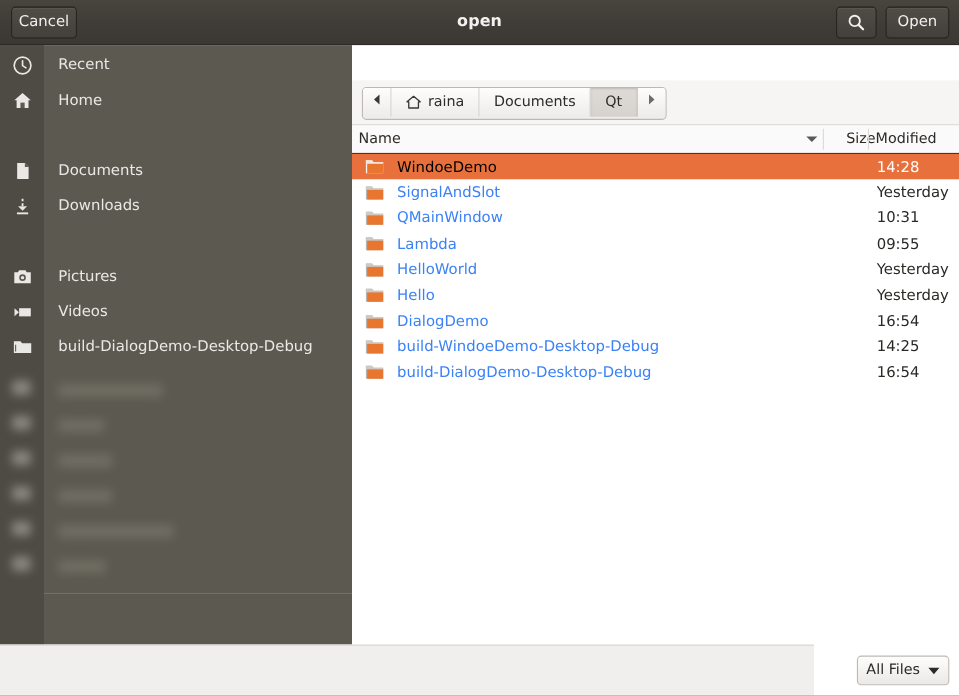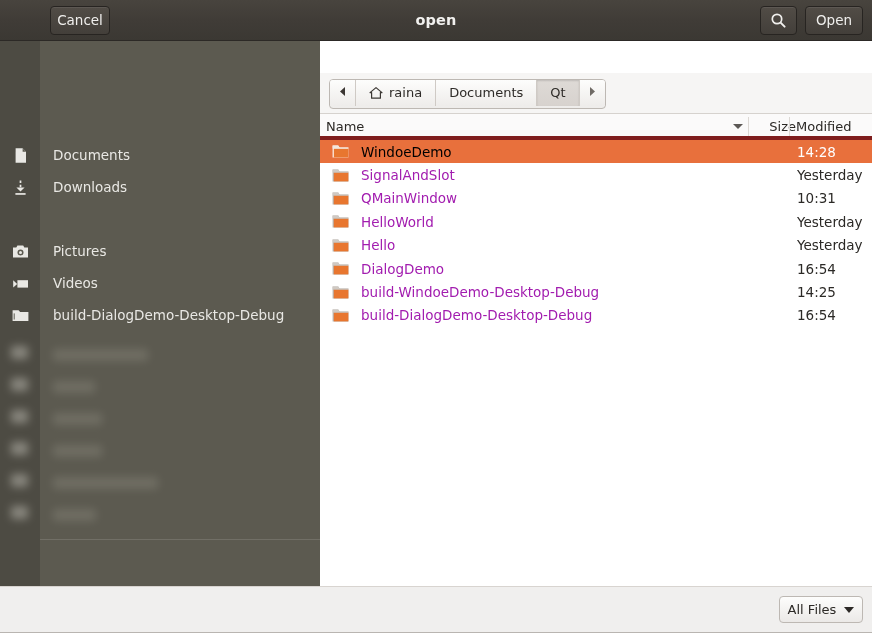--- a/index.html
+++ b/index.html
@@ -47,21 +47,21 @@
     border-radius: 4px;
     background: linear-gradient(to bottom, #514c46 0%, #474views 100%);
     background: linear-gradient(to bottom, #514c46 0%, #433f3a 100%);
     color: #f0efed;
     font-size: 13.5px;
     line-height: 27px;
     text-align: center;
     box-shadow: inset 0 1px 0 rgba(255,255,255,0.07);
     cursor: default;
   }
-  .tb-cancel { left: 10px; width: 60px; margin-left: 40px; }
+  .tb-cancel { left: 10px; width: 60px; }
   .tb-open   { left: 805px; width: 58px; }
   .tb-search { left: 760px; width: 37px; }
   .tb-search svg { display: block; margin: 5px auto 0; }
 
   
   .sidebar {
     position: absolute;
     left: 0; top: 41px;
     width: 320px; height: 545px;
     background: #5c5a50;
@@ -178,21 +178,21 @@
   .crumb.arrow { padding: 0 8px; color: #3b3733; }
   .crumb.arrow.dim { color: #938d87; }
   .crumb .home-ico { margin-right: 6px; display: flex; }
 
   
   .colhead {
     position: absolute;
     left: 0; top: 41px;
     width: 552px; height: 26px;
     background: #fbfafa;
-    border-bottom: 4px solid #7f1d1d;
+    border-bottom: 1px solid #7f1d1d;
     box-sizing: border-box;
   }
   .ch {
     position: absolute;
     top: 0; height: 25px; line-height: 25px;
     font-size: 13px;
     color: #2c2926;
     cursor: default;
   }
   .ch-name { left: 6px; }
@@ -229,21 +229,21 @@
   }
   .frow.sel { background: #e8703c; }
   .frow .f-ico {
     flex: 0 0 28px;
     display: flex; align-items: center; justify-content: center;
     padding-left: 6px;
     box-sizing: content-box;
   }
   .frow .f-name {
     font-size: 13.5px;
-    color: #a21caf;
+    color: #3b82f6;
     padding-left: 7px;
     white-space: nowrap;
     overflow: hidden;
   }
   .frow.sel .f-name { color: #000000; }
   .frow .f-size {
     position: absolute;
     left: 436px; width: 40px;
     text-align: right;
     font-size: 13.5px;
@@ -255,21 +255,21 @@
     font-size: 13.5px;
     color: #2b2926;
     white-space: nowrap;
   }
   .frow.sel .f-mod, .frow.sel .f-size { color: #ffffff; }
 
   
   .footer {
     position: absolute;
     left: 0; top: 586px;
-    width: 872px; height: 47px;
+    width: 740px; height: 47px;
     background: #f0efee;
     border-top: 1px solid #d8d4d0;
     box-sizing: border-box;
   }
   .footer:after {
     content: "";
     position: absolute;
     left: 0; bottom: 0;
     width: 872px; height: 1px;
     background: #b9b5b1;
@@ -315,21 +315,39 @@
         </svg>
       </span>
     </div>
 
     <div class="tb-btn tb-open">Open</div>
   </div>
 
   <div class="sidebar">
     <div class="sidebar-iconcol"></div>
 
-
+    <div class="side-item" style="top:2px">
+      <div class="side-ico">
+        <svg width="19" height="19" viewBox="0 0 19 19">
+          <circle cx="9.5" cy="9.5" r="7.6" fill="none" stroke="#e9e8e4" stroke-width="1.5"></circle>
+          <path d="M9.5 5.2 L9.5 9.7 L12.6 11.7" fill="none" stroke="#e9e8e4" stroke-width="1.5" stroke-linecap="round" stroke-linejoin="round"></path>
+        </svg>
+      </div>
+      <div class="side-label">Recent</div>
+    </div>
+
+    <div class="side-item" style="top:34px">
+      <div class="side-ico">
+        <svg width="19" height="19" viewBox="0 0 19 19">
+          <path d="M9.5 2.6 L17 9.2 L14.9 9.2 L14.9 16.2 L4.1 16.2 L4.1 9.2 L2 9.2 Z" fill="#e9e8e4"></path>
+          <rect x="7.6" y="11.3" width="3.8" height="4.9" fill="#5c5a50"></rect>
+        </svg>
+      </div>
+      <div class="side-label">Home</div>
+    </div>
 
 
     <div class="side-item" style="top:98px">
       <div class="side-ico">
         <svg width="19" height="19" viewBox="0 0 19 19">
           <path d="M4.6 2.2 L11.6 2.2 L15 5.8 L15 16.8 L4.6 16.8 Z" fill="#e9e8e4"></path>
           <path d="M11.6 2.2 L11.6 5.8 L15 5.8 Z" fill="#5c5a50"></path>
         </svg>
       </div>
       <div class="side-label">Documents</div>
@@ -479,20 +497,32 @@
             <path d="M0.6 1.6 L6.2 1.6 L7.6 3.4 L16.4 3.4 L16.4 13.4 L0.6 13.4 Z" fill="#b8b3ae"></path>
             <path d="M1.8 4.6 L16.4 4.6 L16.4 13.4 L1.8 13.4 Z" fill="#e8762f"></path>
             <path d="M0.6 1.6 L6.2 1.6 L7.6 3.4 L16.4 3.4 L16.4 4.6 L0.6 4.6 Z" fill="#cfc9c3"></path>
           </svg>
         </div>
         <div class="f-name">QMainWindow</div>
         <div class="f-size"></div>
         <div class="f-mod">10:31</div>
       </div>
 
+      <div class="frow">
+        <div class="f-ico">
+          <svg width="17" height="15" viewBox="0 0 17 15">
+            <path d="M0.6 1.6 L6.2 1.6 L7.6 3.4 L16.4 3.4 L16.4 13.4 L0.6 13.4 Z" fill="#b8b3ae"></path>
+            <path d="M1.8 4.6 L16.4 4.6 L16.4 13.4 L1.8 13.4 Z" fill="#e8762f"></path>
+            <path d="M0.6 1.6 L6.2 1.6 L7.6 3.4 L16.4 3.4 L16.4 4.6 L0.6 4.6 Z" fill="#cfc9c3"></path>
+          </svg>
+        </div>
+        <div class="f-name">Lambda</div>
+        <div class="f-size"></div>
+        <div class="f-mod">09:55</div>
+      </div>
 
       <div class="frow">
         <div class="f-ico">
           <svg width="17" height="15" viewBox="0 0 17 15">
             <path d="M0.6 1.6 L6.2 1.6 L7.6 3.4 L16.4 3.4 L16.4 13.4 L0.6 13.4 Z" fill="#b8b3ae"></path>
             <path d="M1.8 4.6 L16.4 4.6 L16.4 13.4 L1.8 13.4 Z" fill="#e8762f"></path>
             <path d="M0.6 1.6 L6.2 1.6 L7.6 3.4 L16.4 3.4 L16.4 4.6 L0.6 4.6 Z" fill="#cfc9c3"></path>
           </svg>
         </div>
         <div class="f-name">HelloWorld</div>

